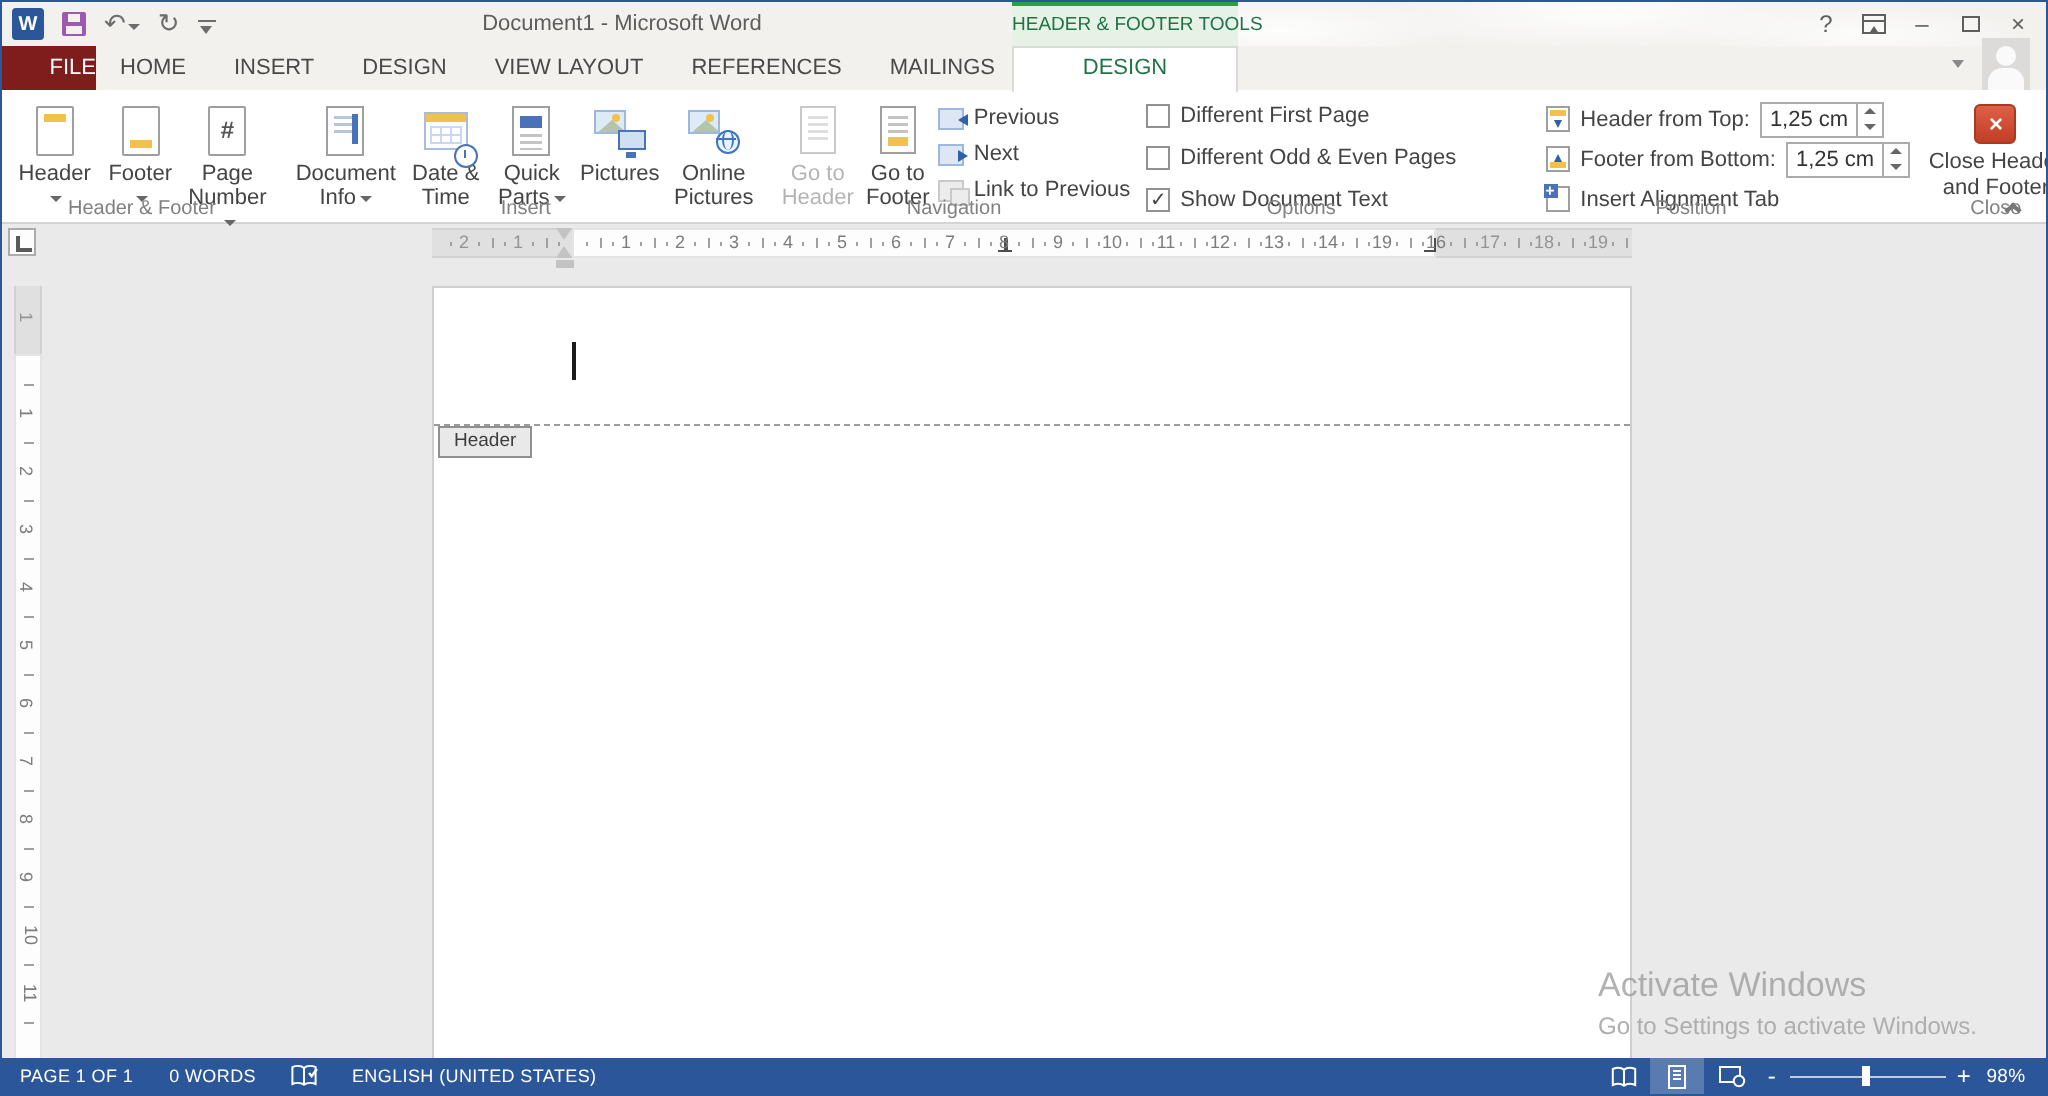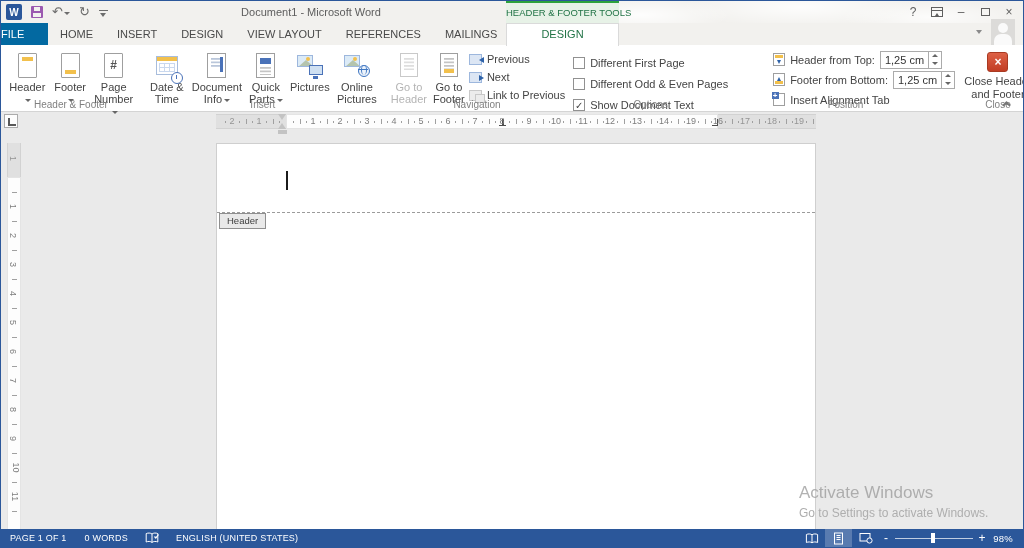--- a/index.html
+++ b/index.html
@@ -37,21 +37,21 @@
   .win-btn{width:24px;height:22px;display:flex;align-items:center;justify-content:center;
     color:#5f5f5f;font-size:12px;}
   .ribbon-display-icon{width:12px;height:10px;border:1px solid #5f5f5f;position:relative;}
   .ribbon-display-icon::before{content:"";position:absolute;left:0;right:0;top:2px;height:1px;background:#5f5f5f;}
   .ribbon-display-icon::after{content:"";position:absolute;left:3px;top:4.5px;width:0;height:0;
     border-left:2.5px solid transparent;border-right:2.5px solid transparent;border-bottom:3px solid #5f5f5f;}
   .max-icon{width:9px;height:8px;border:1px solid #5f5f5f;}
 
   
   .tabrow{position:absolute;left:0;top:22px;right:0;height:22px;background:#f2f1ee;display:flex;}
-  .file-tab{width:47px;height:22px;background:#0369a1;color:#fff;font-size:11px;text-align:left;
+  .file-tab{width:47px;height:22px;background:#7f1d1d;color:#fff;font-size:11px;text-align:right;
     line-height:22px;}
   .tab{padding:0 12px;font-size:11px;color:#494949;line-height:22px;white-space:nowrap;}
   .ctx-tab{position:absolute;left:505px;top:0;width:113px;height:23px;background:#fff;
     border:1px solid #dadada;border-bottom:none;color:#217346;font-size:11px;text-align:center;
     line-height:21px;z-index:3;}
   .account{position:absolute;right:8px;top:-4px;display:flex;align-items:center;gap:9px;z-index:4;}
   .account-caret{width:0;height:0;border-left:3.5px solid transparent;border-right:3.5px solid transparent;
     border-top:4px solid #8a8a8a;}
   .avatar{width:24px;height:26px;background:#dcdbd9;position:relative;overflow:hidden;}
   .avatar::before{content:"";position:absolute;left:7px;top:4px;width:10px;height:10px;border-radius:50%;background:#fafafa;}
@@ -118,21 +118,21 @@
   .navmini::after{content:"";position:absolute;top:2.5px;width:0;height:0;
     border-top:3px solid transparent;border-bottom:3px solid transparent;}
   .navmini.prev::after{right:-3px;border-right:5px solid #2e62a8;}
   .navmini.next::after{right:-3px;border-left:5px solid #2e62a8;}
   .navmini.dis{background:#ececec;border-color:#c9c9c9;}
   .navmini.dis::before{content:"";position:absolute;right:-4px;bottom:-3px;width:8px;height:7px;
     background:#ececec;border:1px solid #c9c9c9;}
   .cb{width:12px;height:12px;background:#fff;border:1px solid #919191;margin-right:5px;flex:0 0 auto;
     font-size:10px;line-height:11px;color:#444;text-align:center;}
   .cb.checked::after{content:"✓";}
-  .optrow{display:flex;align-items:flex-end;font-size:11px;color:#444;height:17px;white-space:nowrap;}
+  .optrow{display:flex;align-items:flex-start;font-size:11px;color:#444;height:17px;white-space:nowrap;}
   .posrow{display:flex;align-items:center;gap:5px;font-size:11px;color:#444;height:19px;white-space:nowrap;margin-left:37px;}
   .posicon{width:12px;height:13px;background:#fff;border:1px solid #9f9f9f;position:relative;flex:0 0 auto;}
   .posicon.top::before{content:"";position:absolute;left:1px;right:1px;top:1px;height:3px;background:#f2c04c;}
   .posicon.top::after{content:"";position:absolute;left:2.5px;top:6px;width:0;height:0;
     border-left:2.5px solid transparent;border-right:2.5px solid transparent;border-top:4px solid #2e62a8;}
   .posicon.bot::before{content:"";position:absolute;left:1px;right:1px;bottom:1px;height:3px;background:#f2c04c;}
   .posicon.bot::after{content:"";position:absolute;left:2.5px;top:3px;width:0;height:0;
     border-left:2.5px solid transparent;border-right:2.5px solid transparent;border-bottom:4px solid #2e62a8;}
   .aligntab-icon{width:12px;height:13px;background:#fff;border:1px solid #9f9f9f;position:relative;flex:0 0 auto;}
   .aligntab-icon::before{content:"";position:absolute;left:-2px;top:-2px;width:7px;height:7px;background:#4a72b8;}
@@ -280,32 +280,32 @@
             <span class="pg pg-hash">#</span>
           </span>
         <span><span>Page Number</span><span class="dd"></span></span>
       </div>
       <div class="rgroup-label">Header &amp; Footer</div>
     </div>
 
     <div class="rdivider"></div>
 
     <div class="rgroup">
+      <div class="bigbtn" style="width:56px;">
+        <span class="icon-slot">
+            <span class="docinfo"></span>
+          </span>
+        <span><span>Document Info</span><span class="dd"></span></span>
+      </div>
       <div class="bigbtn" style="width:44px;">
         <span class="icon-slot" style="position:relative;">
             <span class="cal"></span>
             <span class="clock"></span>
           </span>
         <span>Date &amp; Time</span>
-      </div>
-      <div class="bigbtn" style="width:56px;">
-        <span class="icon-slot">
-            <span class="docinfo"></span>
-          </span>
-        <span><span>Document Info</span><span class="dd"></span></span>
       </div>
       <div class="bigbtn" style="width:42px;">
         <span class="icon-slot">
             <span class="qparts"></span>
           </span>
         <span><span>Quick Parts</span><span class="dd"></span></span>
       </div>
       <div class="bigbtn" style="width:46px;">
         <span class="icon-slot">
             <span class="pics">

